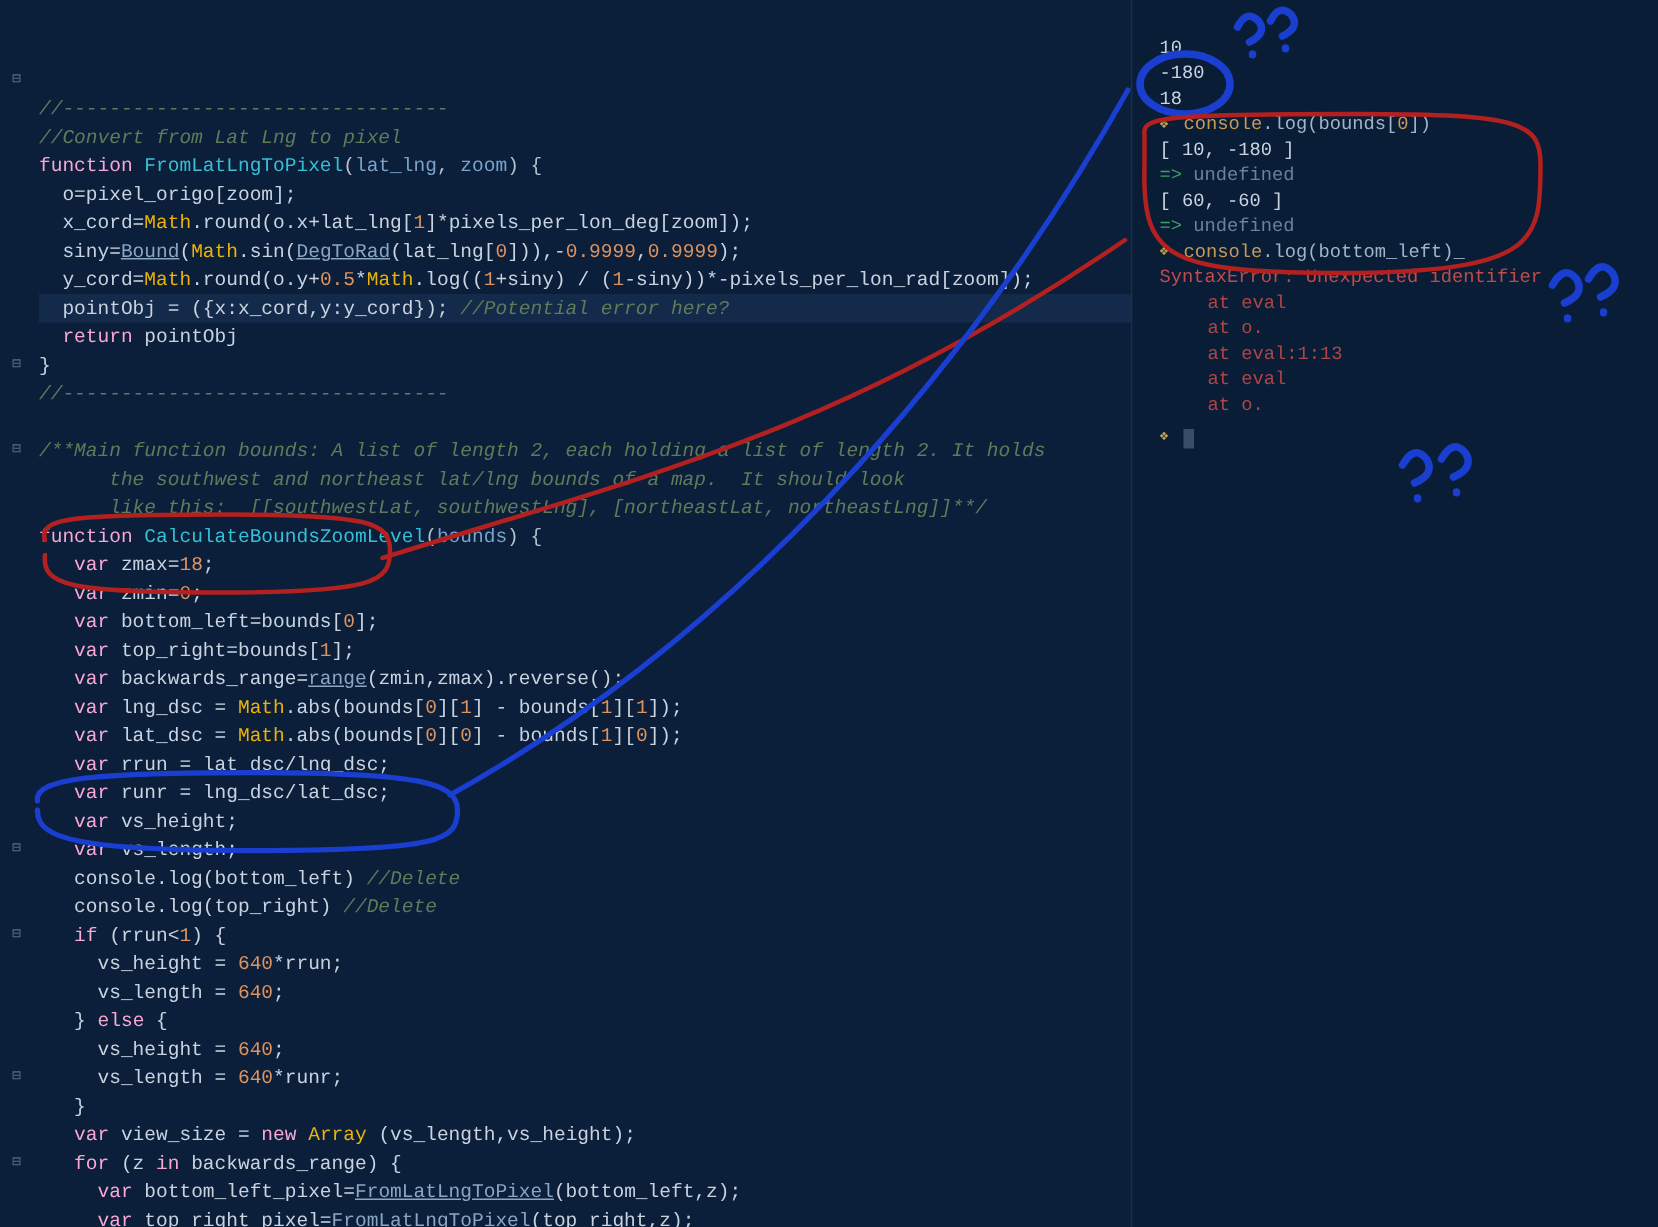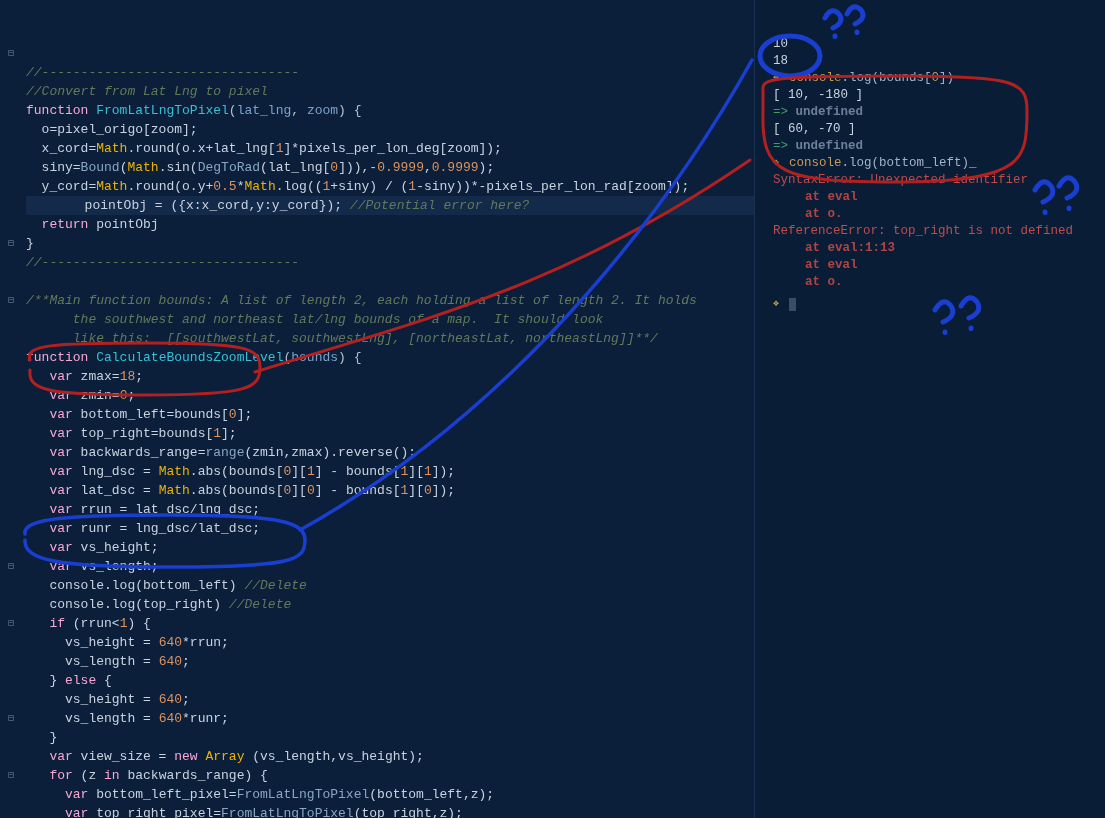--- a/index.html
+++ b/index.html
@@ -10,49 +10,49 @@
     font-size: 13px; line-height: 19px;
     overflow: hidden;
   }
   .workspace { display: flex; width: 100%; height: 100%; }
   .editor {
     flex: 0 0 755px; position: relative; padding-top: 6px;
     border-right: 1px solid #1a3050;
     overflow: hidden; white-space: pre;
   }
   .console-pane {
-    flex: 1; position: relative; padding: 36px 10px 10px 18px;
+    flex: 1; position: relative; padding: 24px 10px 10px 18px;
     background: #0a1d36; overflow: hidden;
   }
   .gutter {
     position: absolute; left: 0; top: 6px; width: 22px;
     text-align: center; color: #5a6b83; user-select: none;
   }
   .gutter span { display: block; height: 19px; font-size: 10px; }
   .code { margin-left: 26px; }
   .code-line { height: 19px; }
-  .hl-line { background: #132a4a; padding-left: 43px; }
+  .hl-line { background: #132a4a; }
   .c-key { color: #f9a8d4; }       
   .c-fn  { color: #35c0d6; }       
   .c-id  { color: #7aa3cc; } 
   .c-num { color: #dd935f; }
   .c-com { color: #617a5a; font-style: italic; }
   .c-cls { color: #eab308; }
   .c-op  { color: #b3c0d0; }
   .c-plain { color: #c9d3e0; }
-  .c-grayfn { color: #8aa6c2; }
+  .c-grayfn { color: #8aa6c2; text-decoration: underline; }
 
   .console-pane .ln { height: 17px; line-height: 17px; font-size: 12.5px; white-space: pre; }
   .cc-out  { color: #c9d3e0; }
   .cc-cmd  { color: #c79a5a; }
   .cc-cmdg { color: #a0b4c8; font-family: Liberation Mono, monospace; }
   .cc-arrow{ color: #3f9e68; }
-  .cc-undef{ color: #6e8099; font-weight: bold; }
+  .cc-undef{ color: #6e8099; }
   .cc-err  { color: #c14b4b; }
-  .cc-errat{ color: #b04545; padding-left: 32px; font-weight: bold; }
+  .cc-errat{ color: #b04545; padding-left: 32px; }
   .cc-gold { color: #c7a24a; font-size: 10px; margin-right: 4px; position: relative; top: -1px; }
   .prompt-row { display: flex; align-items: center; gap: 6px; margin-top: 4px; }
   .prompt-cursor { width: 7px; height: 13px; background: #3a4d66; }
 
   .anno { position: absolute; pointer-events: none; }
   .anno-svg { width: 100%; height: 100%; }
   .red-stroke { stroke: #b32020; stroke-width: 3; fill: none; stroke-linecap: round; }
   .blue-stroke { stroke: #1a3fd0; stroke-width: 3.5; fill: none; stroke-linecap: round; }
   .blue-thick { stroke: #1a3fd0; stroke-width: 5; fill: none; stroke-linecap: round; }
 </style>
@@ -76,31 +76,31 @@
       <path class="blue-stroke" d="M25,534 C22,518 70,515 170,515 C280,515 305,522 305,540
            C305,560 295,567 170,567 C55,567 24,560 25,540"></path>
 
       <path class="blue-stroke" d="M300,530 C480,430 640,260 752,60"></path>
     </svg>
   </div>
 
   <div class="console-pane">
     <div id="console-lines">
         <div class="ln"><span class="cc-out">10</span></div>
+        <div class="ln"><span class="cc-out">-180</span></div>
         <div class="ln"><span class="cc-out">18</span></div>
         <div class="ln"><span class="cc-gold">❖ </span><span class="cc-cmd">console</span><span class="cc-cmdg">.log(bounds[</span><span class="cc-cmd">0</span><span class="cc-cmdg">])</span></div>
         <div class="ln"><span class="cc-out">[ 10, -180 ]</span></div>
         <div class="ln"><span class="cc-arrow">=&gt; </span><span class="cc-undef">undefined</span></div>
-        <div class="ln"><span class="cc-out">[ 60, -70 ]</span></div>
+        <div class="ln"><span class="cc-out">[ 60, -60 ]</span></div>
         <div class="ln"><span class="cc-arrow">=&gt; </span><span class="cc-undef">undefined</span></div>
         <div class="ln"><span class="cc-gold">❖ </span><span class="cc-cmd">console</span><span class="cc-cmdg">.log(bottom_left)_</span><span class="cc-cmd"></span><span class="cc-cmdg"></span></div>
         <div class="ln"><span class="cc-err">SyntaxError: Unexpected identifier</span></div>
         <div class="ln"><span class="cc-errat">at eval</span></div>
         <div class="ln"><span class="cc-errat">at o.<anonymous></anonymous></span></div>
-        <div class="ln"><span class="cc-err">ReferenceError: top_right is not defined</span></div>
         <div class="ln"><span class="cc-errat">at eval:1:13</span></div>
         <div class="ln"><span class="cc-errat">at eval</span></div>
         <div class="ln"><span class="cc-errat">at o.<anonymous></anonymous></span></div>
       </div>
     <div class="prompt-row">
       <span class="cc-gold">❖</span>
       <span class="prompt-cursor"></span>
     </div>
 
     <svg class="anno anno-svg" style="left:0;top:0;" width="350" height="400">

